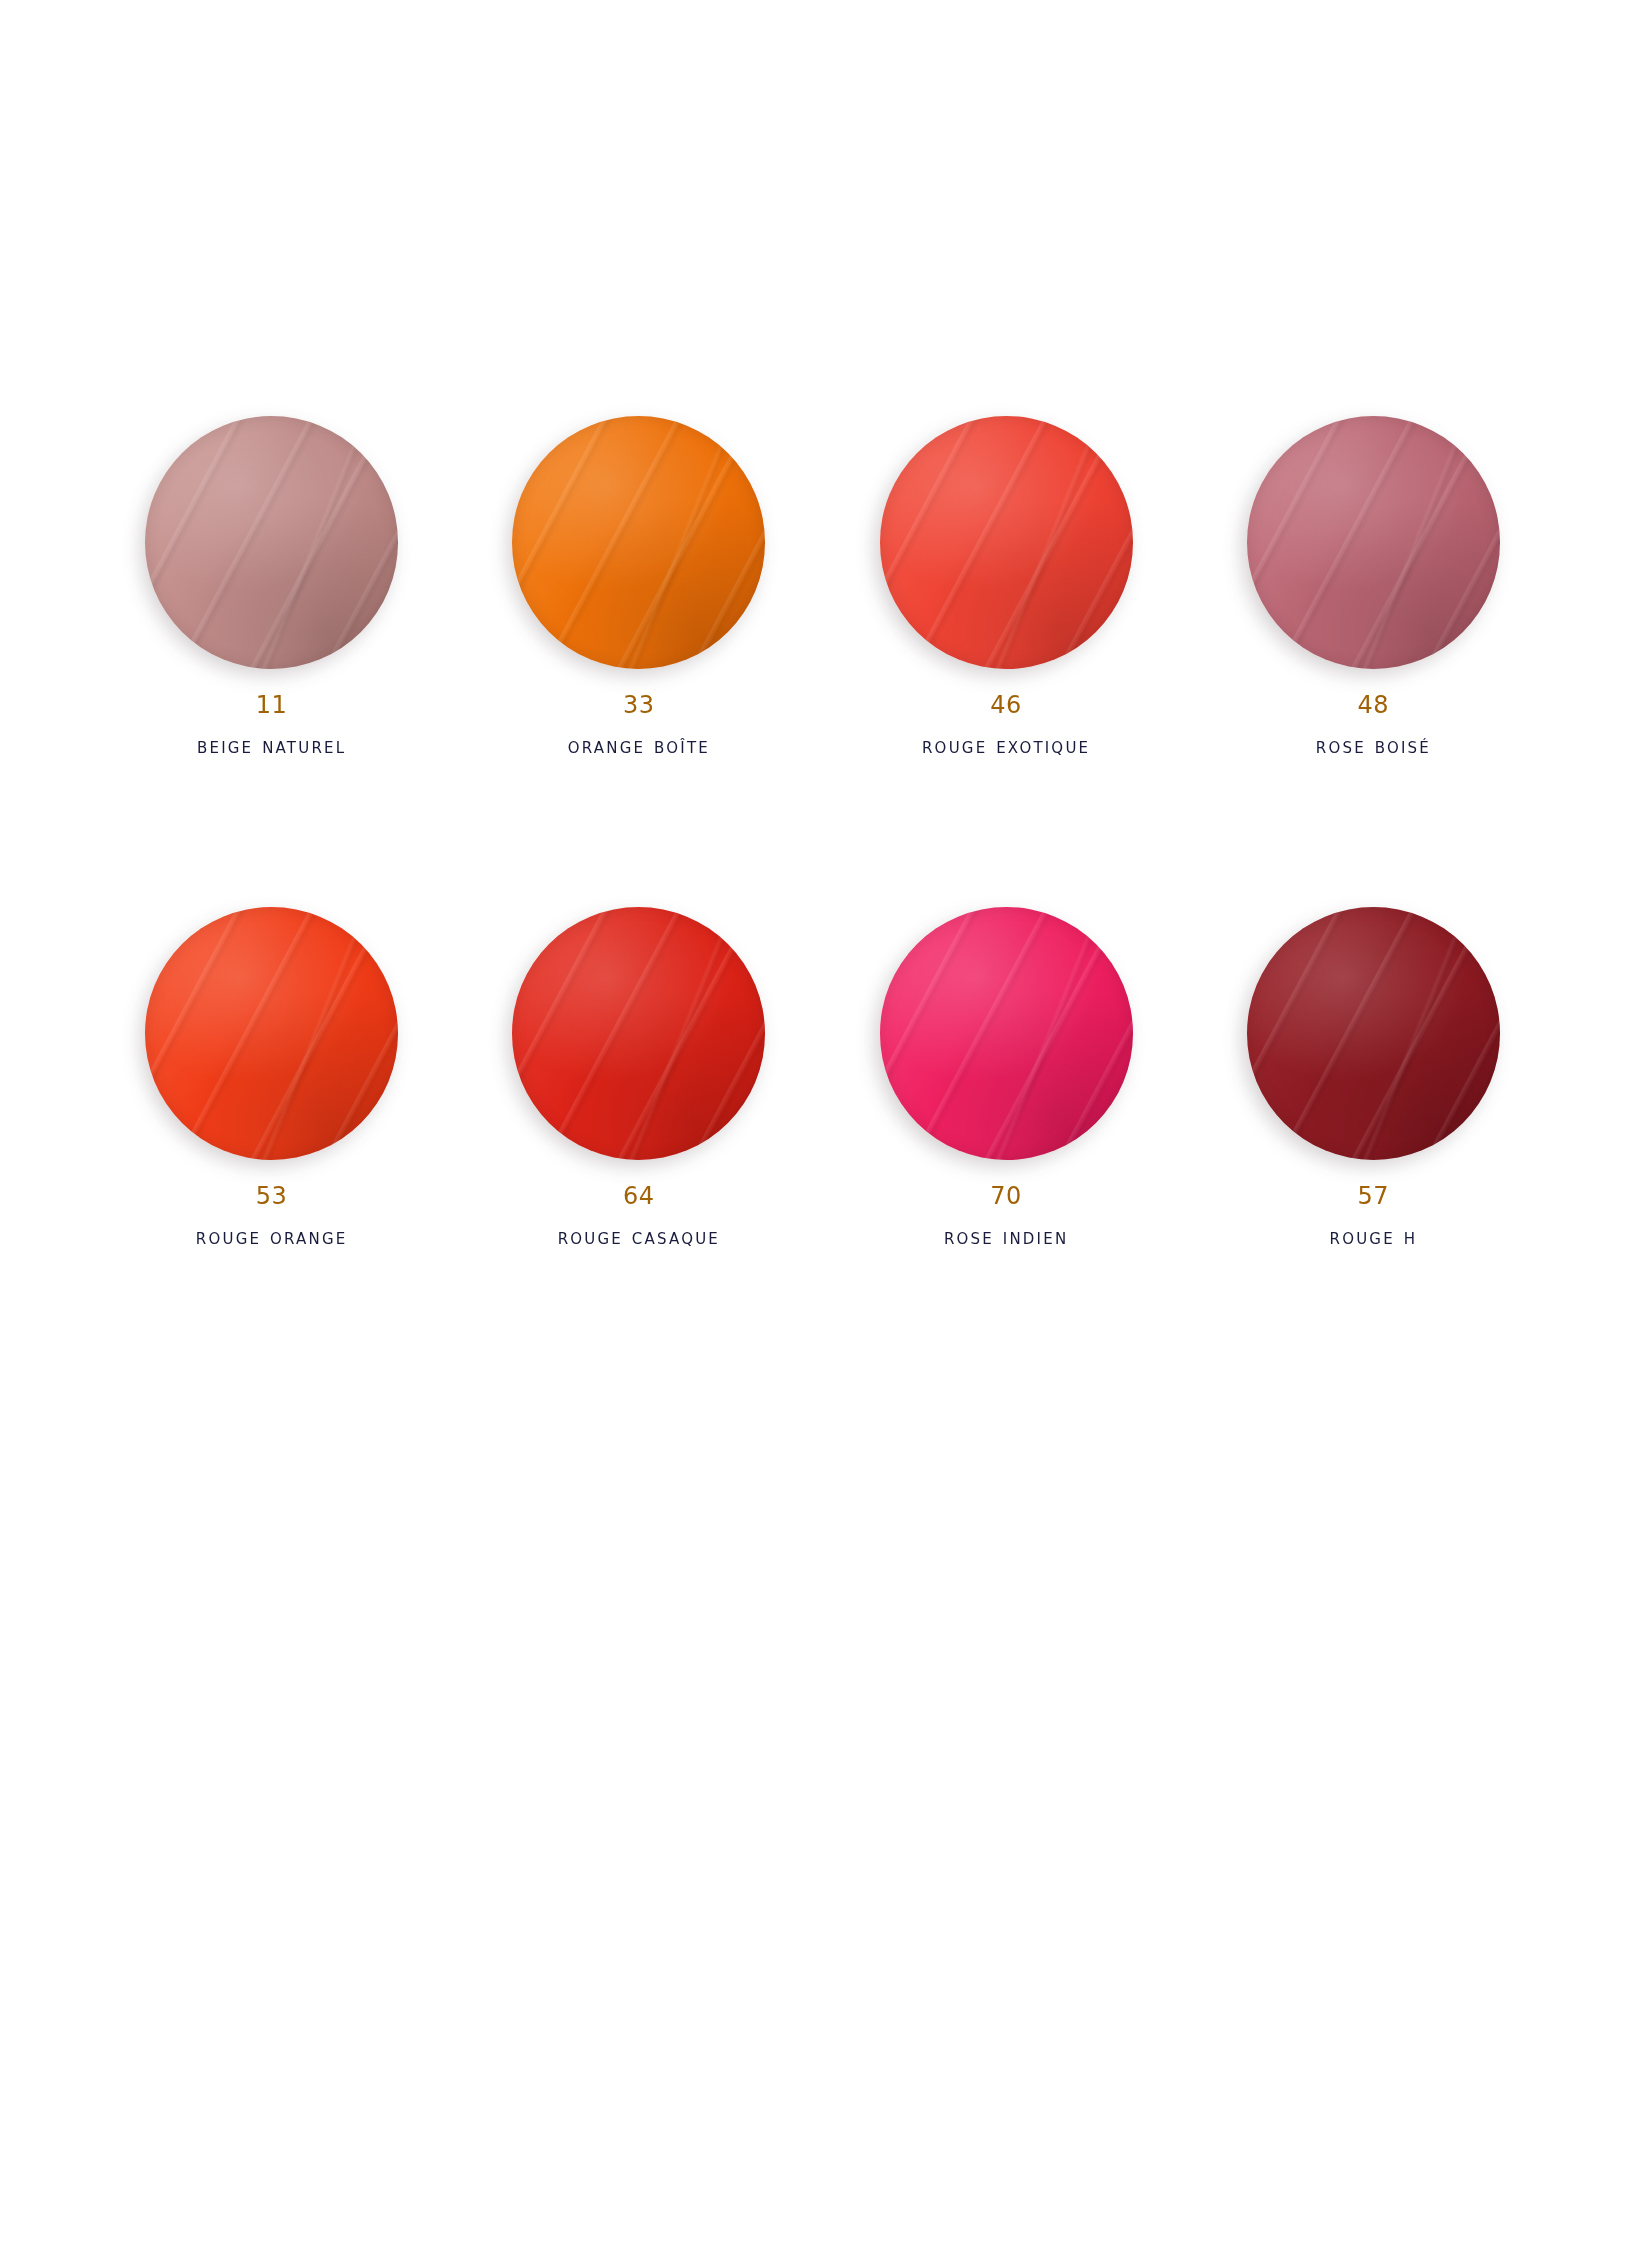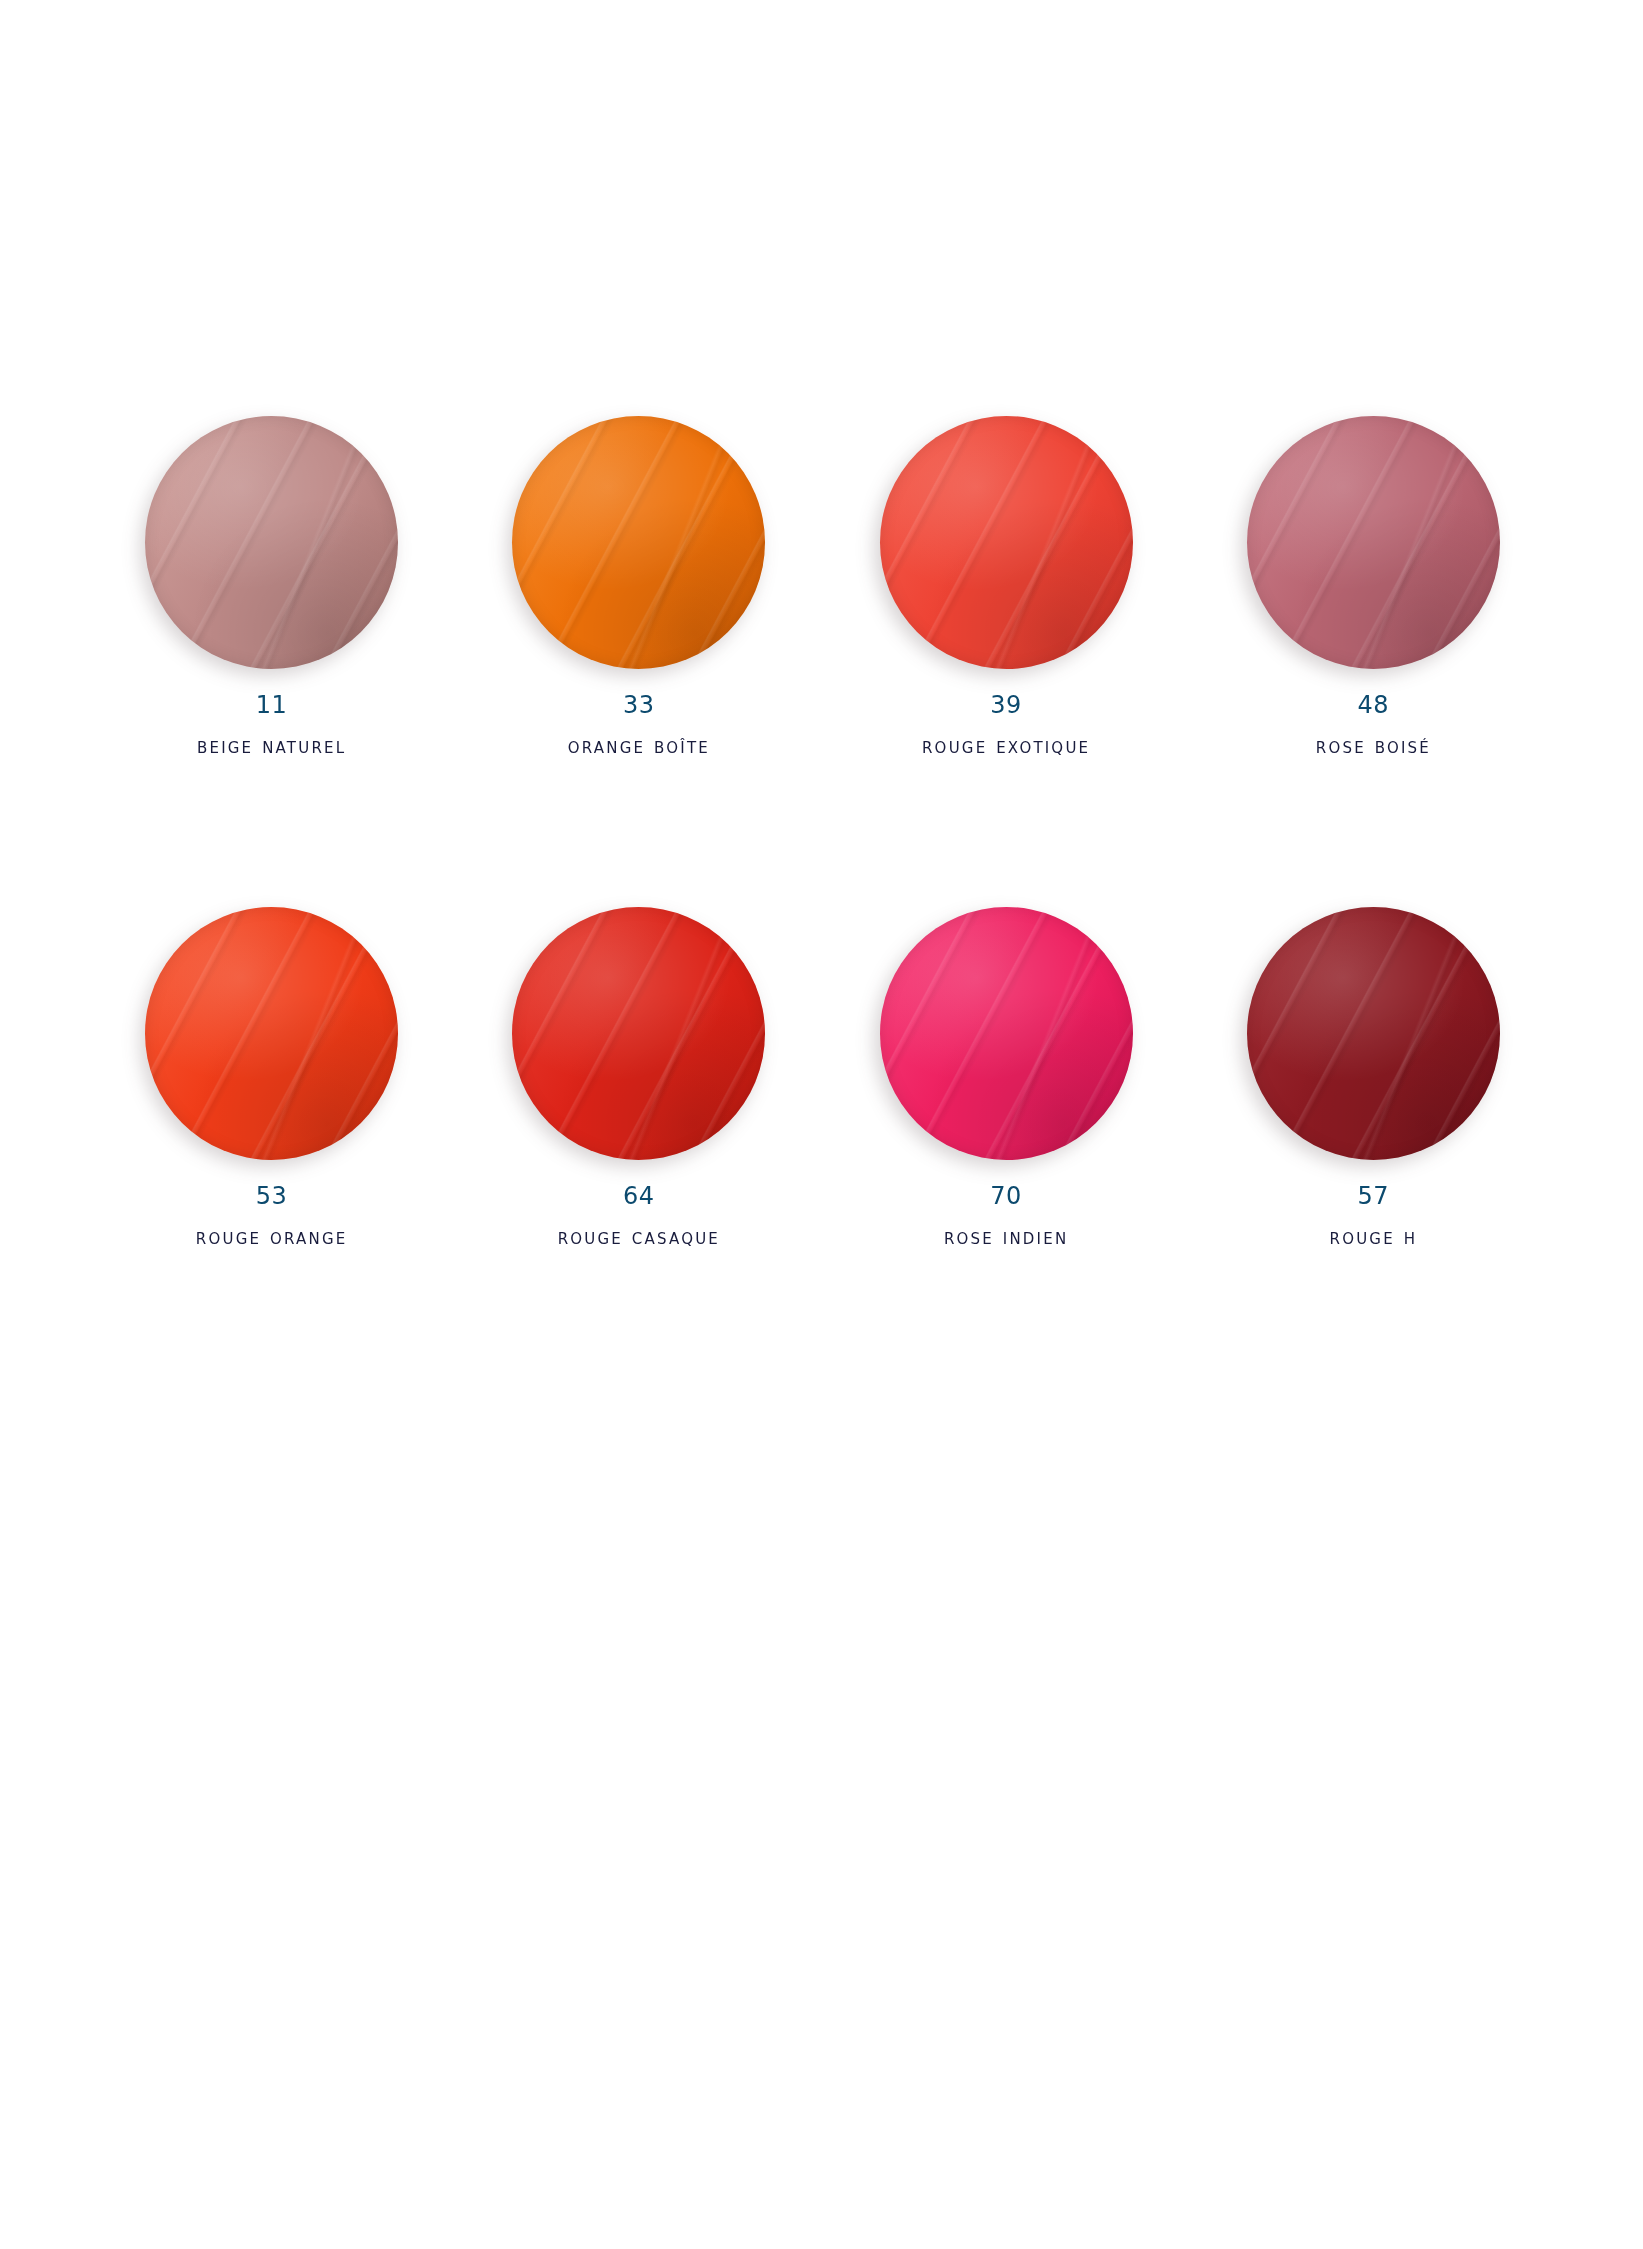--- a/index.html
+++ b/index.html
@@ -121,21 +121,21 @@
     text-align: center;
     color: #191c3d;
     font-family: "DejaVu Sans", sans-serif;
     font-weight: 400;
   }
 
   .shade-number {
     font-size: 24px;
     line-height: 32px;
     letter-spacing: 0.7px;
-    color: #0c4a6e;
+    color: #a16207;
   }
 
   .shade-name {
     margin-top: 11px;
     font-size: 21px;
     line-height: 29.5px;
     font-variant: small-caps;
     text-transform: lowercase;
     letter-spacing: 2.2px;
     color: #191c3d;
@@ -179,21 +179,21 @@
       <div class="swatch-cell">
         <div class="swatch-disc-wrap">
           <div class="swatch-disc" style="background: linear-gradient(118deg, rgb(244, 92, 76) 0%, rgb(238, 67, 52) 42%, rgb(238, 67, 52) 62%, rgb(214, 52, 42) 100%);">
             <div class="tex"></div>
             <div class="tex2"></div>
             <div class="sheen"></div>
             <div class="rim"></div>
           </div>
         </div>
         <div class="swatch-caption">
-          <div class="shade-number">39</div>
+          <div class="shade-number">46</div>
           <div class="shade-name">Rouge Exotique</div>
         </div>
       </div>
       <div class="swatch-cell">
         <div class="swatch-disc-wrap">
           <div class="swatch-disc" style="background: linear-gradient(118deg, rgb(203, 127, 138) 0%, rgb(185, 101, 114) 42%, rgb(185, 101, 114) 62%, rgb(165, 82, 95) 100%);">
             <div class="tex"></div>
             <div class="tex2"></div>
             <div class="sheen"></div>
             <div class="rim"></div>

